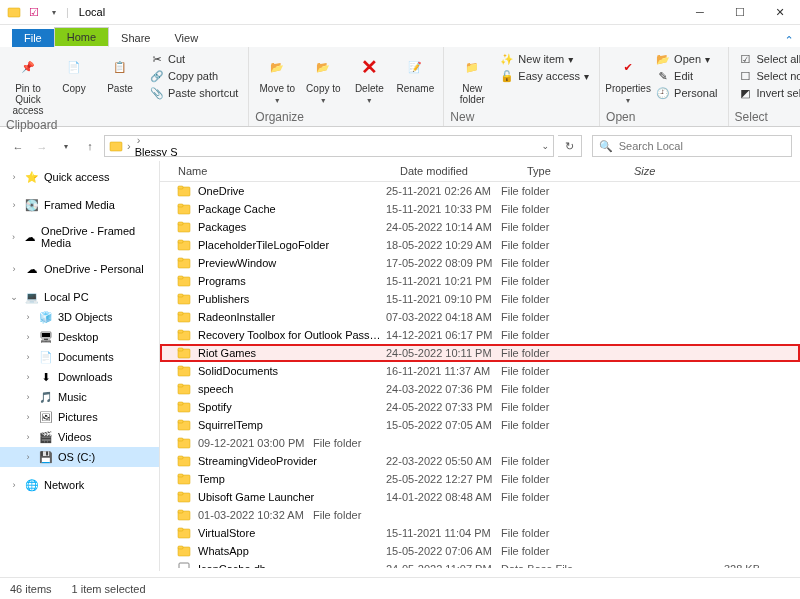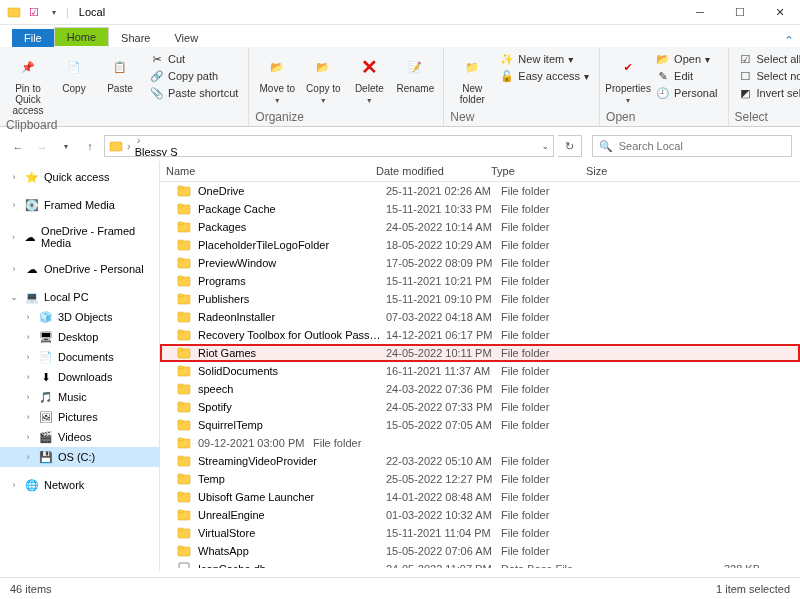--- a/index.html
+++ b/index.html
@@ -45,36 +45,36 @@
 
 .body { display:flex; height:410px; }
 .side { width:160px; border-right:1px solid #e5e5e5; padding:6px 0; overflow:hidden; }
 .side .node { display:flex; align-items:center; gap:4px; padding:2px 4px 2px 8px; color:#000; }
 .side .node.sel { background:#cce8ff; }
 .side .node .tw { width:12px; text-align:center; color:#777; font-size:9px; }
 .side .node .ico { width:16px; height:16px; display:flex; align-items:center; justify-content:center; }
 
 .main { flex:1; overflow:hidden; }
 .cols { display:flex; border-bottom:1px solid #e5e5e5; color:#444; }
-.cols div { padding:4px 6px; }
+.cols div { padding:4px 6px;margin-left:12px; }
 .cols .c-name { width:210px; }
 .cols .c-date { width:115px; }
 .cols .c-type { width:95px; }
-.cols .c-size { flex:1; }
+.cols .c-size { flex:1;font-style:italic; }
 .rows { overflow-y:auto; height:386px; }
 .frow { display:flex; align-items:center; padding:1px 0 1px 16px; }
 .frow.hl { outline:2px solid #e21b1b; outline-offset:-2px; background:#fdecec; }
 .frow .fico { width:16px; height:16px; margin-right:6px; display:flex; align-items:center; justify-content:center; }
 .frow .fname { width:188px; color:#000; overflow:hidden; text-overflow:ellipsis; white-space:nowrap; }
 .frow .fdate { width:115px; color:#555; }
 .frow .ftype { width:95px; color:#555; overflow:hidden; text-overflow:ellipsis; white-space:nowrap; }
 .frow .fsize { flex:1; color:#555; text-align:right; padding-right:40px; }
 
 
-.status { position:absolute; bottom:0; left:0; right:0; height:22px; border-top:1px solid #e5e5e5; display:flex; align-items:center; padding:0 10px; color:#444; gap:20px; background:#fff;justify-content:space-between; }
+.status { position:absolute; bottom:0; left:0; right:0; height:22px; border-top:1px solid #e5e5e5; display:flex; align-items:center; padding:0 10px; color:#444; gap:20px; background:#fff; }
 
 
 svg { display:block; }
 .folder-svg { fill:#ffcf4b; stroke:#d9a400; stroke-width:0.5; }
 .file-svg { fill:#fff; stroke:#888; }
 </style>
 </head>
 <body>
 
 <div class="titlebar">
@@ -503,21 +503,21 @@
           <span class="fsize"></span>
         </div>
         <div class="frow">
           <span class="fico">
             <svg width="14" height="14">
               <rect class="folder-svg" x="1" y="3" width="12" height="9" rx="1"></rect>
               <rect class="folder-svg" x="1" y="2" width="5" height="3" rx="1"></rect>
             </svg>
           </span>
           <span class="fname">StreamingVideoProvider</span>
-          <span class="fdate">22-03-2022 05:10 AM</span>
+          <span class="fdate">22-03-2022 05:50 AM</span>
           <span class="ftype">File folder</span>
           <span class="fsize"></span>
         </div>
         <div class="frow">
           <span class="fico">
             <svg width="14" height="14">
               <rect class="folder-svg" x="1" y="3" width="12" height="9" rx="1"></rect>
               <rect class="folder-svg" x="1" y="2" width="5" height="3" rx="1"></rect>
             </svg>
           </span>
@@ -538,21 +538,20 @@
           <span class="ftype">File folder</span>
           <span class="fsize"></span>
         </div>
         <div class="frow">
           <span class="fico">
             <svg width="14" height="14">
               <rect class="folder-svg" x="1" y="3" width="12" height="9" rx="1"></rect>
               <rect class="folder-svg" x="1" y="2" width="5" height="3" rx="1"></rect>
             </svg>
           </span>
-          <span class="fname">UnrealEngine</span>
           <span class="fdate">01-03-2022 10:32 AM</span>
           <span class="ftype">File folder</span>
           <span class="fsize"></span>
         </div>
         <div class="frow">
           <span class="fico">
             <svg width="14" height="14">
               <rect class="folder-svg" x="1" y="3" width="12" height="9" rx="1"></rect>
               <rect class="folder-svg" x="1" y="2" width="5" height="3" rx="1"></rect>
             </svg>

